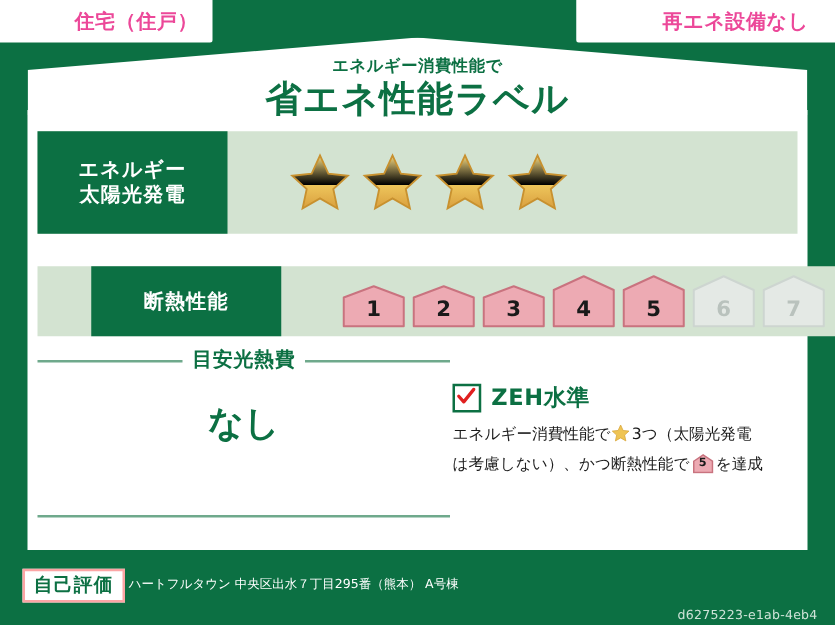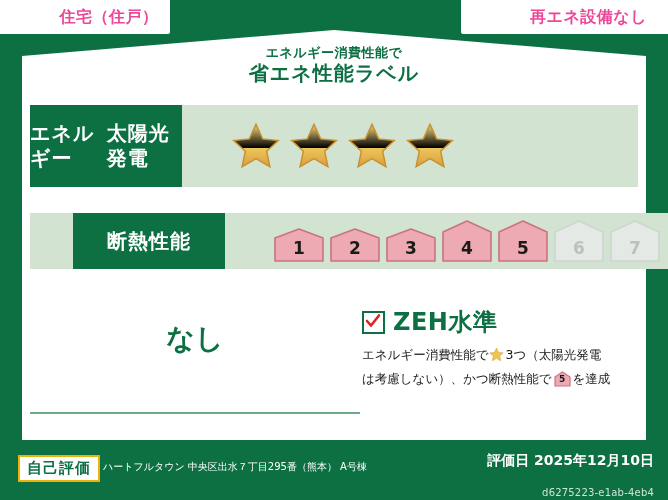--- a/index.html
+++ b/index.html
@@ -31,32 +31,32 @@
     position:absolute;left:22px;top:88px;width:624px;height:352px;
     background:#ffffff;
   }
 
   .title-sub{
     position:absolute;top:44px;left:0;width:668px;text-align:center;
     font-size:13px;font-weight:bold;color:#0c7043;letter-spacing:.5px;
   }
   .title-main{
     position:absolute;top:60px;left:0;width:668px;text-align:center;
-    font-size:20px;font-weight:bold;color:#0c7043;letter-spacing:1px;
+    font-size:29px;font-weight:bold;color:#0c7043;letter-spacing:1px;
   }
 
   
   .row{position:absolute;left:30px;width:608px;background:#d3e3d1;display:flex;align-items:center;}
   .row-energy{top:105px;height:82px;}
   .row-insul{top:213px;height:56px;padding-left:43px;}
   .row-key{
     background:#0c7043;color:#ffffff;font-weight:bold;
     height:100%;width:152px;flex:0 0 152px;
-    display:flex;flex-direction:row;align-items:center;justify-content:center;
-    font-size:20px;line-height:1.25;letter-spacing:1px;
+    display:flex;flex-direction:column;align-items:center;justify-content:center;
+    font-size:16px;line-height:1.25;letter-spacing:1px;
   }
   .row-val{flex:1;display:flex;align-items:center;padding-left:48px;height:100%;}
 
   
   .stars{display:flex;align-items:center;gap:6px;}
   .star{width:52px;height:50px;display:block;}
 
   
   .houses{display:flex;align-items:flex-end;gap:4px;}
   .house{position:relative;display:flex;align-items:flex-end;justify-content:center;}
@@ -81,34 +81,34 @@
   .cost-rule{position:absolute;left:30px;top:412px;width:330px;height:2px;background:#6fa98c;}
 
   
   .zeh{position:absolute;left:362px;top:306px;width:272px;}
   .zeh-head{display:flex;align-items:center;gap:8px;}
   .chk{
     width:19px;height:19px;border:2px solid #0c7043;background:#fff;
     position:relative;flex:0 0 19px;
   }
   .chk svg{position:absolute;left:1px;top:0px;}
-  .zeh-title{font-size:24px;font-weight:bold;color:#0c7043;letter-spacing:.5px;}
+  .zeh-title{font-size:18px;font-weight:bold;color:#0c7043;letter-spacing:.5px;}
   .zeh-desc{
     margin-top:7px;font-size:12.5px;color:#1a1a1a;line-height:1.65;
     letter-spacing:0px;
   }
   .inline-star{display:inline-block;vertical-align:-3px;margin:0 1px;}
   .inline-house{display:inline-block;vertical-align:-4px;margin:0 2px;position:relative;width:17px;height:16px;}
   .inline-house .n{position:absolute;left:0;top:1px;width:100%;text-align:center;font-size:9px;font-weight:bold;color:#1a1a1a;}
 
   
   .footer{position:absolute;left:0;top:446px;width:668px;height:54px;}
   .self-badge{
     position:absolute;left:18px;top:9px;background:#ffffff;color:#0c7043;
-    border:2px solid #eab308;font-size:15px;font-weight:bold;
+    border:2px solid #fca5a5;font-size:15px;font-weight:bold;
     padding:2px 7px;letter-spacing:1px;
   }
   .addr{
     position:absolute;left:103px;top:14px;color:#ffffff;font-size:10px;
     letter-spacing:0px;white-space:nowrap;
   }
   .eval-date{
     position:absolute;right:14px;top:6px;color:#ffffff;font-size:14px;
     font-weight:bold;white-space:nowrap;
   }
@@ -231,20 +231,25 @@
           <div class="house off">
             <svg width="52" height="44" viewBox="0 0 52 44">
               <path d="M2 13 L26 2 L50 13 L50 42 L2 42 Z" fill="#e4e9e5" stroke="#cdd5d0" stroke-width="1.6" stroke-linejoin="round"></path>
             </svg>
             <span class="num">7</span>
           </div>
         </div>
     </div>
   </div>
 
+  <div class="cost-head">
+    <div class="ln"></div>
+    <div class="tx">目安光熱費</div>
+    <div class="ln"></div>
+  </div>
   <div class="cost-value">なし</div>
   <div class="cost-rule"></div>
 
   <div class="zeh">
     <div class="zeh-head">
       <span class="chk">
         <svg width="16" height="16" viewBox="0 0 16 16">
           <path d="M2 8 L6 12.5 L14 2.5" stroke="#e02020" stroke-width="2.6" fill="none" stroke-linecap="round" stroke-linejoin="round"></path>
         </svg>
       </span>
@@ -261,17 +266,16 @@
             <path d="M1 6 L8.5 1 L16 6 L16 15 L1 15 Z" fill="#edaab3" stroke="#c9737f" stroke-width="1.2"></path>
           </svg>
         <span class="n">5</span>
       </span><span>を達成</span>
     </div>
   </div>
 
   <div class="footer">
     <div class="self-badge">自己評価</div>
     <div class="addr">ハートフルタウン 中央区出水７丁目295番（熊本） A号棟</div>
-    <div class="eval-date">評価日 2025年12月10日</div>
     <div class="eval-id">d6275223-e1ab-4eb4</div>
   </div>
 
 </div>
 
 </body></html>

